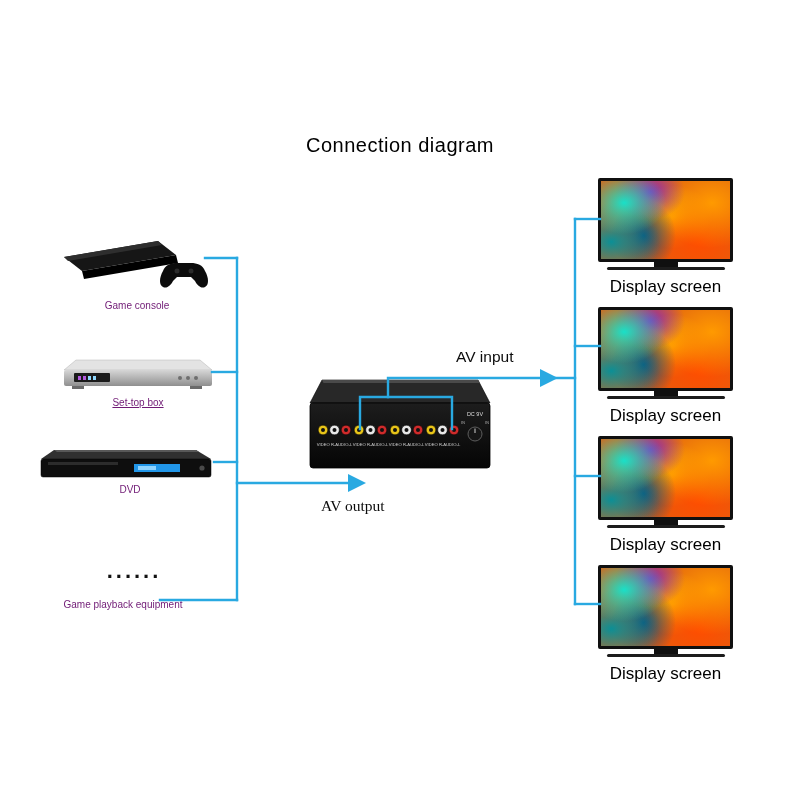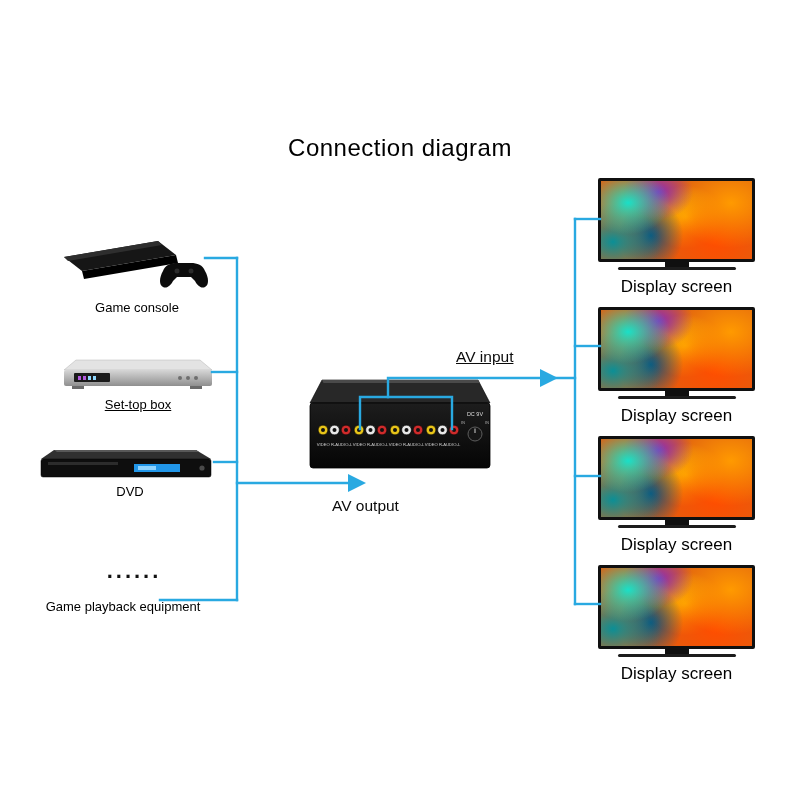--- a/index.html
+++ b/index.html
@@ -4,32 +4,32 @@
 <style>
   html,body{margin:0;padding:0;}
   body{
     width:800px;height:800px;position:relative;background:#ffffff;
     font-family:"Liberation Sans", sans-serif;color:#000;overflow:hidden;
   }
   .abs{position:absolute;}
   
   .page-title{
     left:0;right:0;top:134px;text-align:center;
-    font-size:24px;font-weight:500;letter-spacing:.5px;color:#000;
+    font-size:20px;font-weight:500;letter-spacing:.5px;color:#000;
   }
   
-  .dev-label{font-size:13px;color:#000000;text-align:center;}
+  .dev-label{font-size:10px;color:#701a75;text-align:center;}
   .io-label{font-size:15.5px;color:#0b0b0b;}
   
   .dots{font-size:22px;font-weight:700;letter-spacing:3px;color:#111;line-height:10px;text-align:center;}
   
   #wires{left:0;top:0;z-index:5;pointer-events:none;}
   .layer{z-index:2;}
   
-  .tv{left:598px;width:157px;z-index:2;}
+  .tv{left:598px;width:135px;z-index:2;}
   .tv-panel{
     height:84px;border:3px solid #101010;border-radius:2px;box-sizing:border-box;
     background-color:#e06010;
     background-image:
       radial-gradient(ellipse 60px 45px at 18% 28%, #19e0c8 0%, rgba(25,224,200,0) 70%),
       radial-gradient(ellipse 70px 55px at 8% 78%, #0b8f96 0%, rgba(11,143,150,0) 70%),
       radial-gradient(ellipse 50px 40px at 38% 14%, #8a2bb8 0%, rgba(138,43,184,0) 70%),
       radial-gradient(ellipse 45px 50px at 33% 70%, #0e4f7a 0%, rgba(14,79,122,0) 72%),
       radial-gradient(ellipse 80px 60px at 86% 28%, #ff9a00 0%, rgba(255,154,0,0) 75%),
       radial-gradient(ellipse 90px 70px at 76% 78%, #ff4d00 0%, rgba(255,77,0,0) 75%),
@@ -161,22 +161,22 @@
   <text x="100.5" y="72" font-size="4.2" fill="#cfcfcf" text-anchor="middle">VIDEO R-AUDIO-L</text>
   <text x="136.5" y="72" font-size="4.2" fill="#cfcfcf" text-anchor="middle">VIDEO R-AUDIO-L</text>
 
   <text x="169" y="42" font-size="5.5" fill="#dddddd" text-anchor="middle">DC 9V</text>
   <text x="157" y="50" font-size="3.6" fill="#bbbbbb" text-anchor="middle">IN</text>
   <text x="181" y="50" font-size="3.6" fill="#bbbbbb" text-anchor="middle">IN</text>
   <circle cx="169" cy="60" r="7" fill="#161616" stroke="#5d5d5d" stroke-width="1"></circle>
   <rect x="168.2" y="54.5" width="1.6" height="4.5" fill="#8a8a8a"></rect>
 </svg>
 
-<div class="abs io-label" style="left:456px;top:348px;text-decoration:underline;">AV input</div>
-<div class="abs io-label" style="left:332px;top:497px;">AV output</div>
+<div class="abs io-label" style="left:456px;top:348px;">AV input</div>
+<div class="abs io-label" style="left:321px;top:497px;font-family:Liberation Serif, serif;">AV output</div>
 
 <div class="abs tv" style="top:178px;">
   <div class="tv-panel"></div>
   <div class="tv-neck"></div>
   <div class="tv-base"></div>
   <div class="tv-label">Display screen</div>
 </div>
 <div class="abs tv" style="top:307px;">
   <div class="tv-panel"></div>
   <div class="tv-neck"></div>

